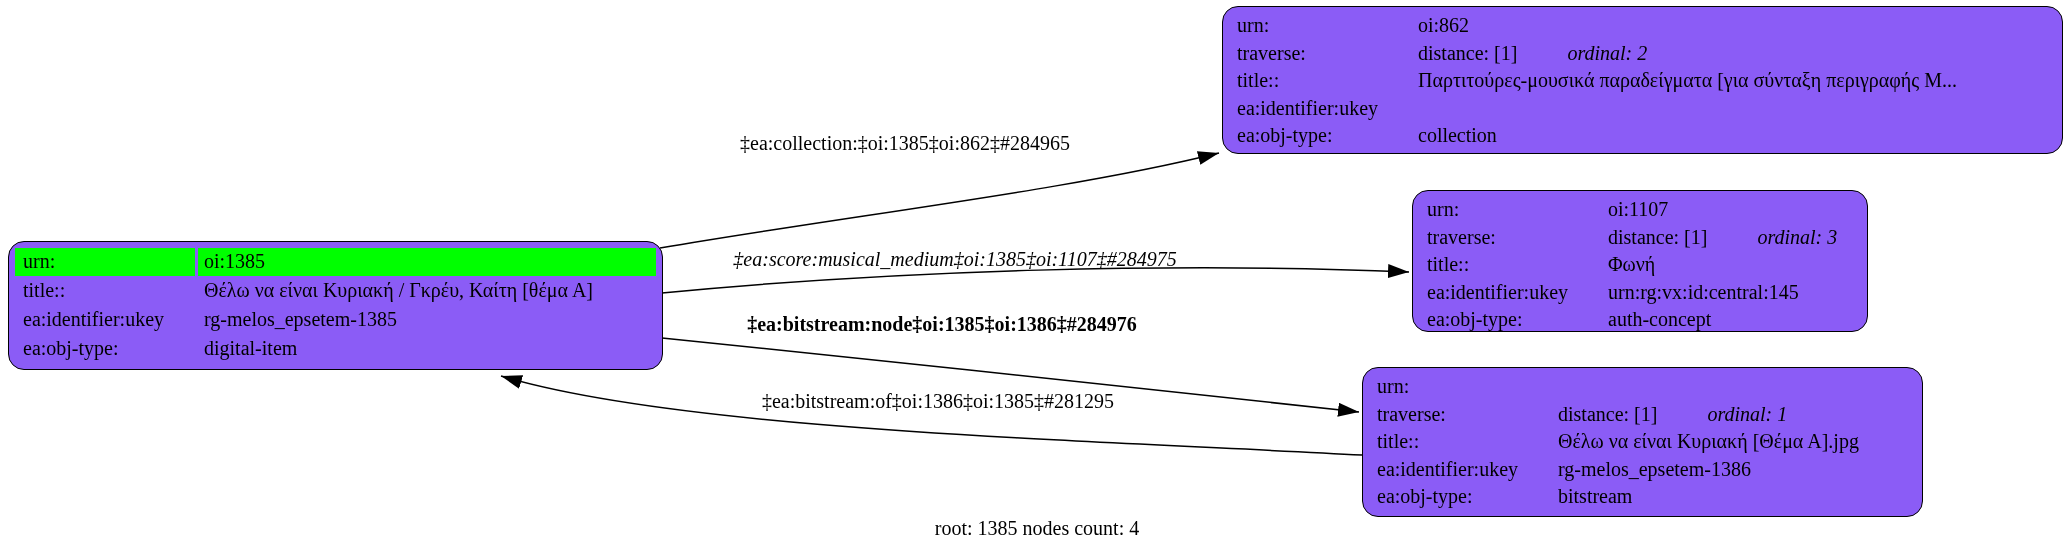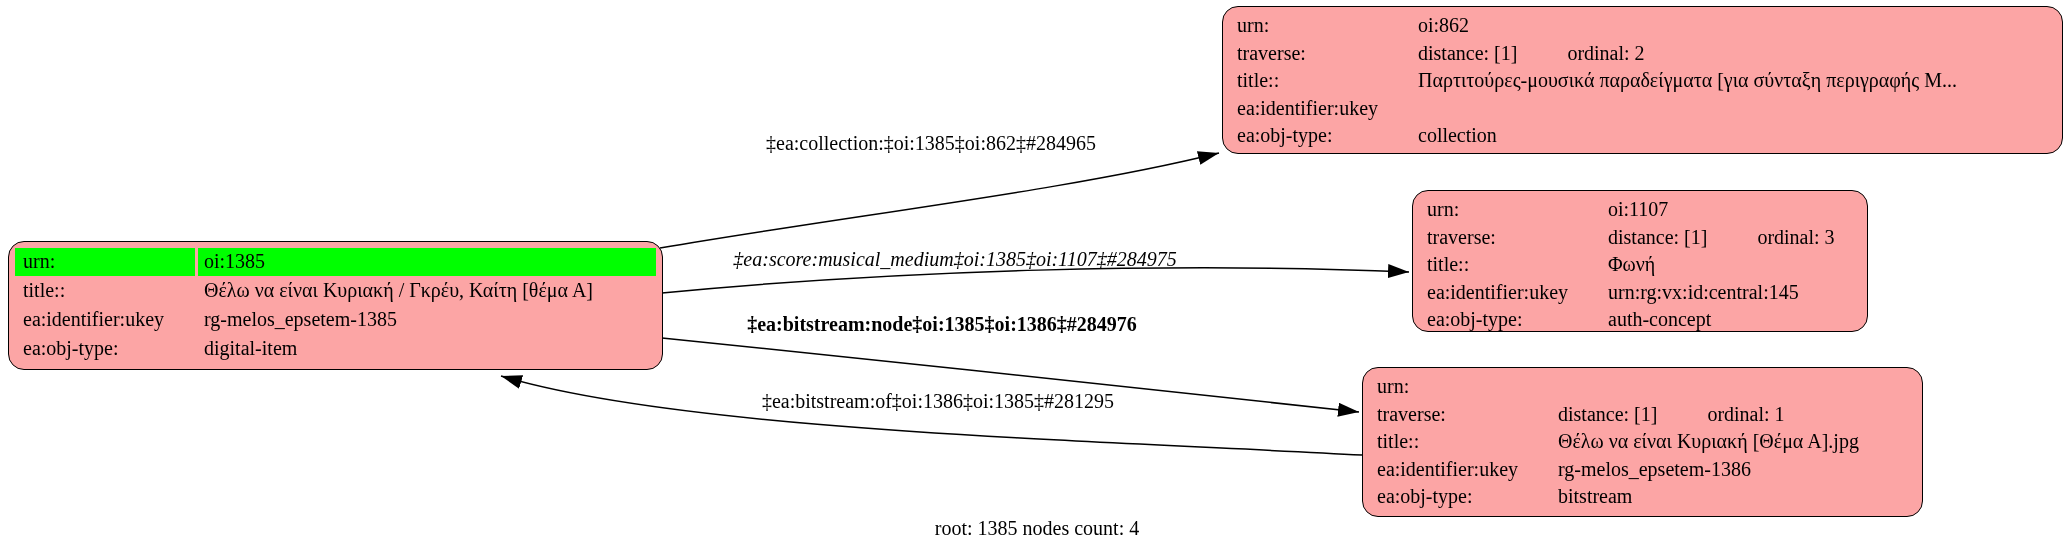--- a/index.html
+++ b/index.html
@@ -4,40 +4,40 @@
 <style>
   html,body { margin:0; padding:0; background:#ffffff; }
   .canvas {
     position:relative; width:2067px; height:553px; background:#ffffff;
     font-family:"Liberation Serif", serif; font-size:20px; color:#000;
     overflow:hidden;
   }
   svg.edges { position:absolute; left:0; top:0; width:2067px; height:553px; }
 
   .node {
-    position:absolute; box-sizing:border-box; background:#fca5a5;
+    position:absolute; box-sizing:border-box; background:#8b5cf6;
     border:1.5px solid var(--node-border,#000); border-radius:16px;
     display:flex; flex-direction:column; justify-content:space-evenly;
     padding:5px 6px;
   }
   .row { display:flex; align-items:center; white-space:nowrap; line-height:1.18; }
   .k { flex:0 0 180px; padding:2px 0 2px 8px; box-sizing:border-box; }
   .vw { flex:1 1 auto; padding:2px 4px 2px 6px; margin-left:3px; }
-  .v2 { margin-left:50px; }
+  .v2 { margin-left:50px;font-style:italic; }
   .row.hl .k, .row.hl .vw { background:var(--highlight,#00ff00); }
 
   #n1385 { left:8px;    top:241px; width:655px; height:129px; }
   #n862  { left:1222px; top:6px;   width:841px; height:148px; }
   #n1107 { left:1412px; top:190px; width:456px; height:142px; }
   #n1386 { left:1362px; top:367px; width:561px; height:150px; }
 
   .edge-label {
     position:absolute; transform:translateX(-50%); white-space:nowrap;
   }
-  #el0 { left:905px;  top:132px;margin-left:26px; }
+  #el0 { left:905px;  top:132px; }
   #el1 { left:955px;  top:248px;font-style:italic; }
   #el2 { left:942px;  top:313px;font-weight:bold; }
   #el3 { left:938px;  top:390px; }
 
   .caption {
     position:absolute; left:1037px; top:517px; transform:translateX(-50%);
     white-space:nowrap;
   }
 </style>
 </head>

